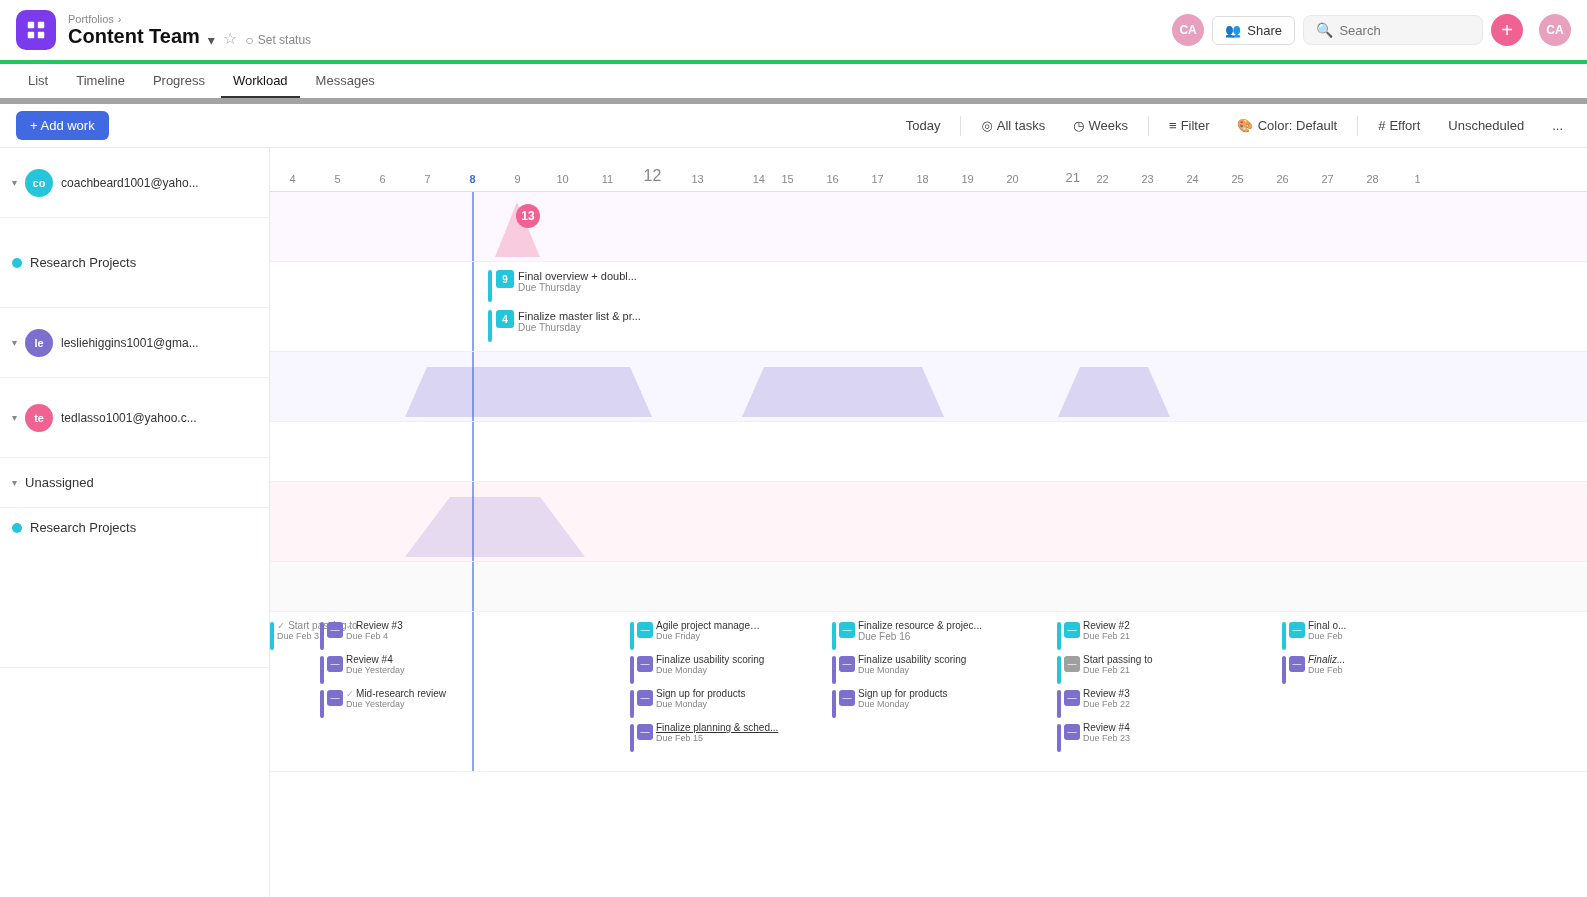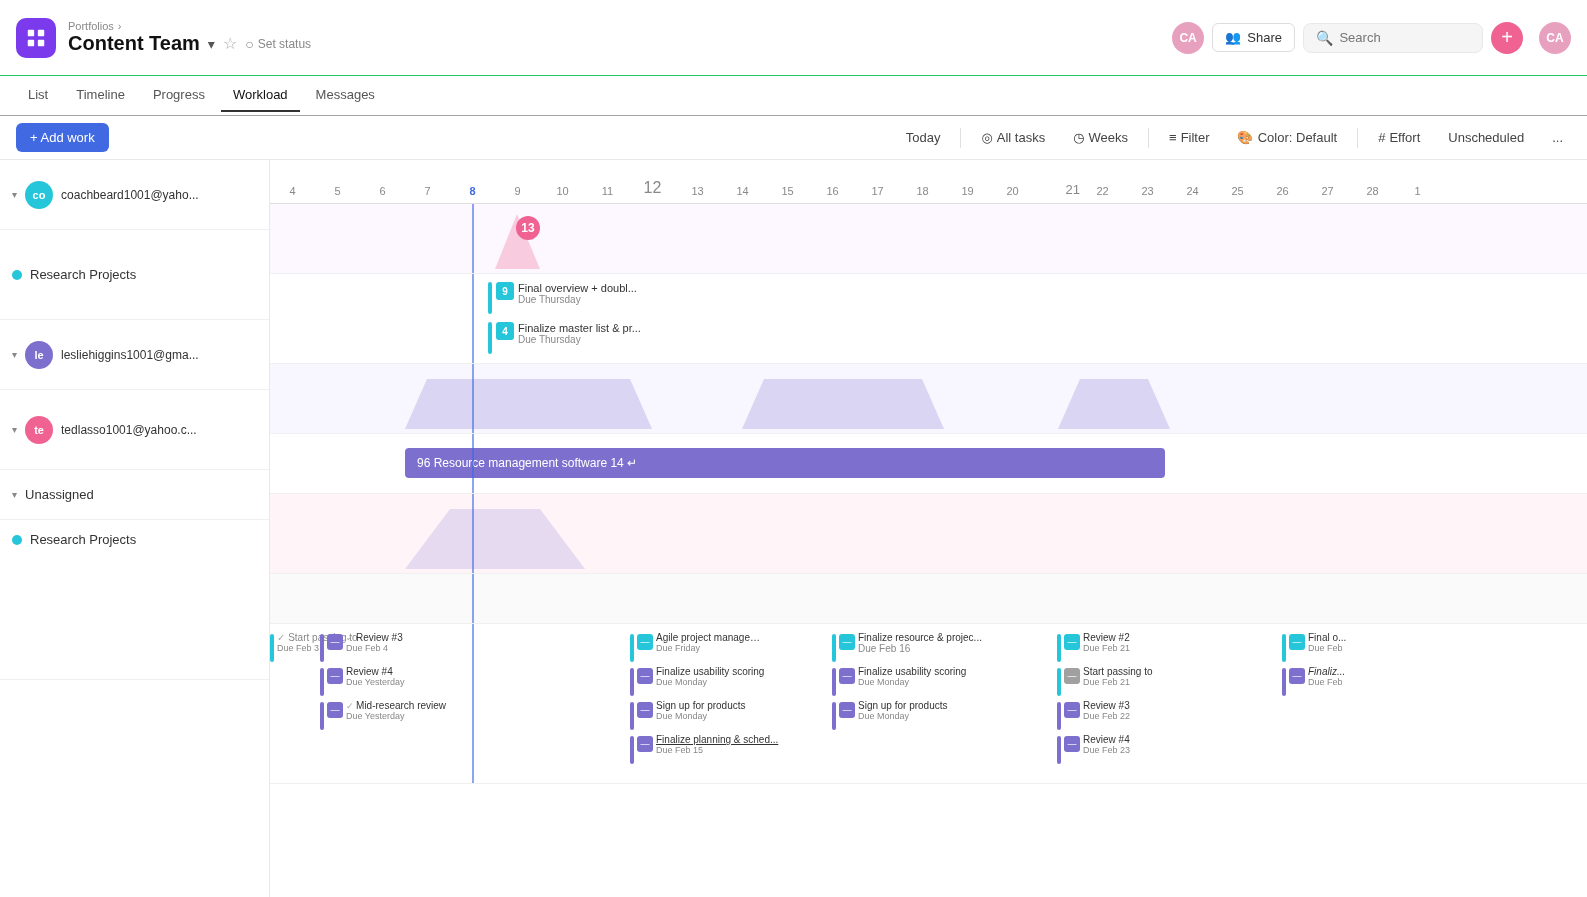--- a/index.html
+++ b/index.html
@@ -1,38 +1,38 @@
 <!DOCTYPE html>
 <html><head>
   <meta charset="utf-8">
   <style>
     * { box-sizing: border-box; margin: 0; padding: 0; }
     body { font-family: -apple-system, BlinkMacSystemFont, 'Segoe UI', sans-serif; background: #fff; font-size: 13px; color: #333; overflow: hidden; }
 
     
-    .header { display: flex; align-items: center; padding: 8px 16px; border-bottom: 1px solid #22c55e; height: 76px; }
+    .header { display: flex; align-items: center; padding: 8px 16px; border-bottom: 4px solid #22c55e; height: 64px; }
     .logo-icon { width: 40px; height: 40px; background: #7c3aed; border-radius: 10px; display: flex; align-items: center; justify-content: center; margin-right: 12px; flex-shrink: 0; }
     .logo-icon svg { width: 22px; height: 22px; fill: white; }
     .breadcrumb-area { display: flex; flex-direction: column; }
     .breadcrumb-arrow { font-size: 11px; color: #888; margin: 0 4px; }
-    .title-row { display: flex; align-items: center; gap: 8px; }
+    .title-row { display: flex; align-items: flex-end; gap: 8px; }
     .page-title { font-size: 20px; font-weight: 700; color: #111; }
     .chevron-btn { background: none; border: none; cursor: pointer; color: #555; font-size: 14px; }
     .star-btn { background: none; border: none; cursor: pointer; color: #aaa; font-size: 16px; }
     .status-btn { background: none; border: none; cursor: pointer; color: #888; font-size: 12px; display: flex; align-items: center; gap: 4px; }
     .header-spacer { flex: 1; }
     .avatar-ca { width: 32px; height: 32px; border-radius: 50%; background: #e8a0bf; display: flex; align-items: center; justify-content: center; font-size: 12px; font-weight: 600; color: #fff; cursor: pointer; }
     .share-btn { display: flex; align-items: center; gap: 6px; background: none; border: 1px solid #ddd; border-radius: 6px; padding: 6px 12px; cursor: pointer; font-size: 13px; color: #333; margin: 0 8px; }
     .search-box { display: flex; align-items: center; background: #f5f5f5; border: 1px solid #e8e8e8; border-radius: 8px; padding: 6px 12px; width: 180px; gap: 6px; cursor: text; }
     .search-box input { border: none; background: none; outline: none; font-size: 13px; color: #333; width: 100%; }
     .add-btn { width: 32px; height: 32px; border-radius: 50%; background: #f06292; border: none; color: white; font-size: 20px; cursor: pointer; display: flex; align-items: center; justify-content: center; margin: 0 8px; }
     .avatar-ca-right { width: 32px; height: 32px; border-radius: 50%; background: #e8a0bf; display: flex; align-items: center; justify-content: center; font-size: 12px; font-weight: 600; color: #fff; margin-left: 8px; }
 
     
-    .tabs { display: flex; align-items: center; padding: 0 16px; border-bottom: 1px solid #a3a3a3; height: 40px; gap: 4px; }
+    .tabs { display: flex; align-items: flex-end; padding: 0 16px; border-bottom: 6px solid #a3a3a3; height: 40px; gap: 4px; }
     .tab { padding: 8px 12px; font-size: 13px; color: #555; cursor: pointer; border-bottom: 2px solid transparent; text-decoration: none; }
     .tab.active { color: #111; border-bottom: 2px solid #333; font-weight: 500; }
     .add-work-btn { background: #4169e1; color: white; border: none; border-radius: 6px; padding: 7px 14px; font-size: 13px; font-weight: 500; cursor: pointer; display: flex; align-items: center; gap: 4px; }
     .toolbar-btn { background: none; border: none; cursor: pointer; font-size: 13px; color: #444; display: flex; align-items: center; gap: 4px; padding: 4px 8px; border-radius: 4px; }
     .toolbar-separator { width: 1px; height: 20px; background: #e0e0e0; }
 
     
     .user-avatar { width: 28px; height: 28px; border-radius: 50%; display: flex; align-items: center; justify-content: center; font-size: 11px; font-weight: 600; color: white; flex-shrink: 0; }
   </style>
 </head>
@@ -169,21 +169,21 @@
               <div style="width:45px; text-align:center; font-size:11px; color:#888;">4</div>
               <div style="width:45px; text-align:center; font-size:11px; color:#888;">5</div>
               <div style="width:45px; text-align:center; font-size:11px; color:#888;">6</div>
               <div style="width:45px; text-align:center; font-size:11px; color:#888;">7</div>
               <div style="width:45px; text-align:center; font-size:11px; color:#4169e1; font-weight:700;">8</div>
               <div style="width:45px; text-align:center; font-size:11px; color:#888;">9</div>
               <div style="width:45px; text-align:center; font-size:11px; color:#888;">10</div>
               <div style="width:45px; text-align:center; font-size:11px; color:#888;">11</div>
               <div style="width:45px; text-align:center; font-size:16px; color:#888;">12</div>
               <div style="width:45px; text-align:center; font-size:11px; color:#888;">13</div>
-              <div style="width:45px; text-align:center; font-size:11px; color:#888;">14</div>
+              <div style="width:45px; text-align:right; font-size:11px; color:#888;">14</div>
               <div style="width:45px; text-align:center; font-size:11px; color:#888;">15</div>
               <div style="width:45px; text-align:center; font-size:11px; color:#888;">16</div>
               <div style="width:45px; text-align:center; font-size:11px; color:#888;">17</div>
               <div style="width:45px; text-align:center; font-size:11px; color:#888;">18</div>
               <div style="width:45px; text-align:center; font-size:11px; color:#888;">19</div>
               <div style="width:45px; text-align:center; font-size:11px; color:#888;">20</div>
               <div style="width:45px; text-align:right; font-size:13px; color:#888;">21</div>
               <div style="width:45px; text-align:center; font-size:11px; color:#888;">22</div>
               <div style="width:45px; text-align:center; font-size:11px; color:#888;">23</div>
               <div style="width:45px; text-align:center; font-size:11px; color:#888;">24</div>
@@ -236,23 +236,20 @@
 
                 <polygon points="472,65 494,15 652,15 674,65" fill="rgba(124,111,205,0.25)"></polygon>
 
                 <polygon points="788,65 810,15 878,15 900,65" fill="rgba(124,111,205,0.25)"></polygon>
               </svg>
             </div>
 
             <div style="height:60px; border-bottom:1px solid #f0f0f0; position:relative;">
               <div style="position:absolute; left:202px; top:0; bottom:0; width:2px; background:#4169e1; opacity:0.6; z-index:5;"></div>
 
-              <div style="position:absolute; top:14px; left:135px; width:760px; height:30px; background:#7c6fcd; border-radius:4px; display:flex; align-items:center; padding:0 12px; color:white; font-size:12px; font-weight:500; cursor:pointer; gap:8px;">
-                <span>96  Resource management software 14 ↵</span>
-              </div>
             </div>
 
             <div style="height:80px; border-bottom:1px solid #f0f0f0; position:relative; background:#fff5f8;">
               <div style="position:absolute; left:202px; top:0; bottom:0; width:2px; background:#4169e1; opacity:0.6; z-index:5;"></div>
 
               <svg style="position:absolute;top:0;left:0;width:100%;height:100%;">
                 <polygon points="135,75 180,15 270,15 315,75" fill="rgba(124,111,205,0.2)"></polygon>
               </svg>
             </div>
 

